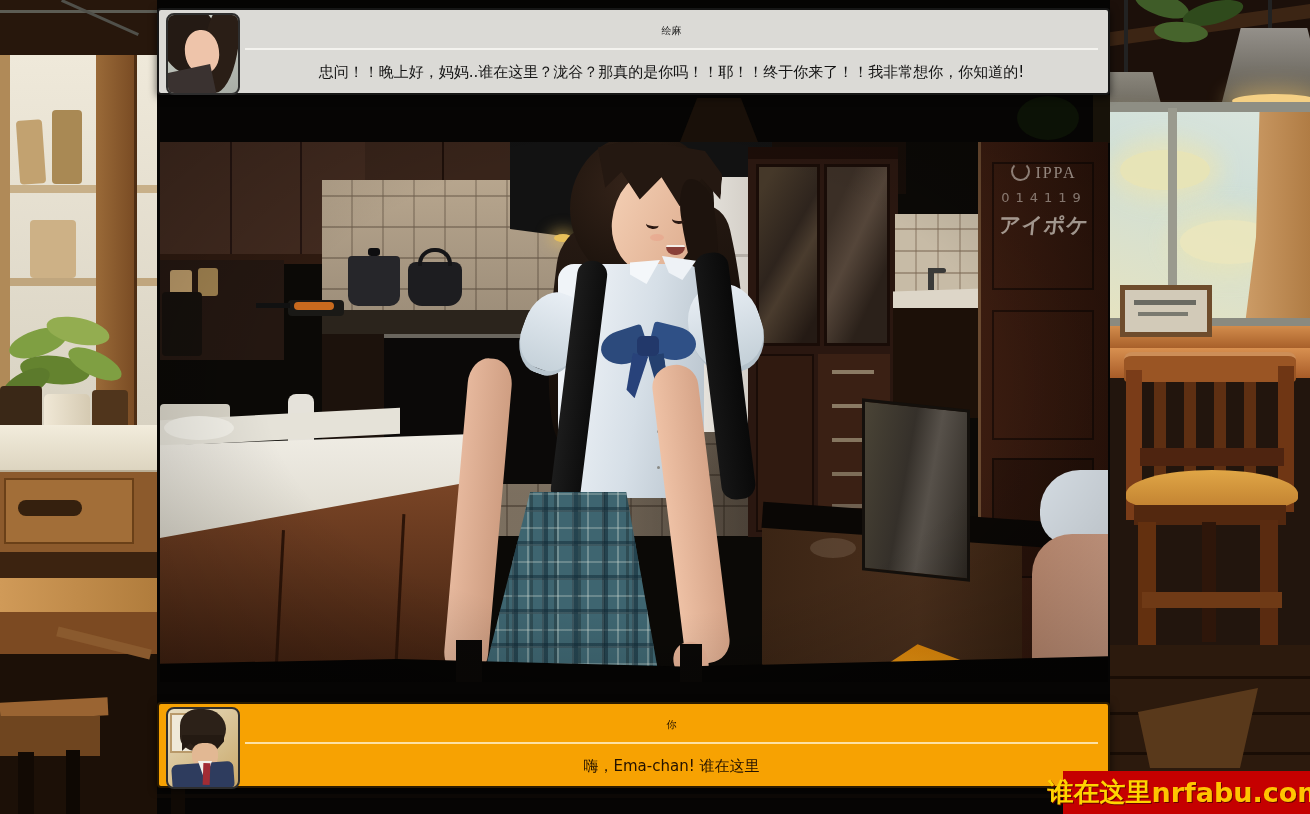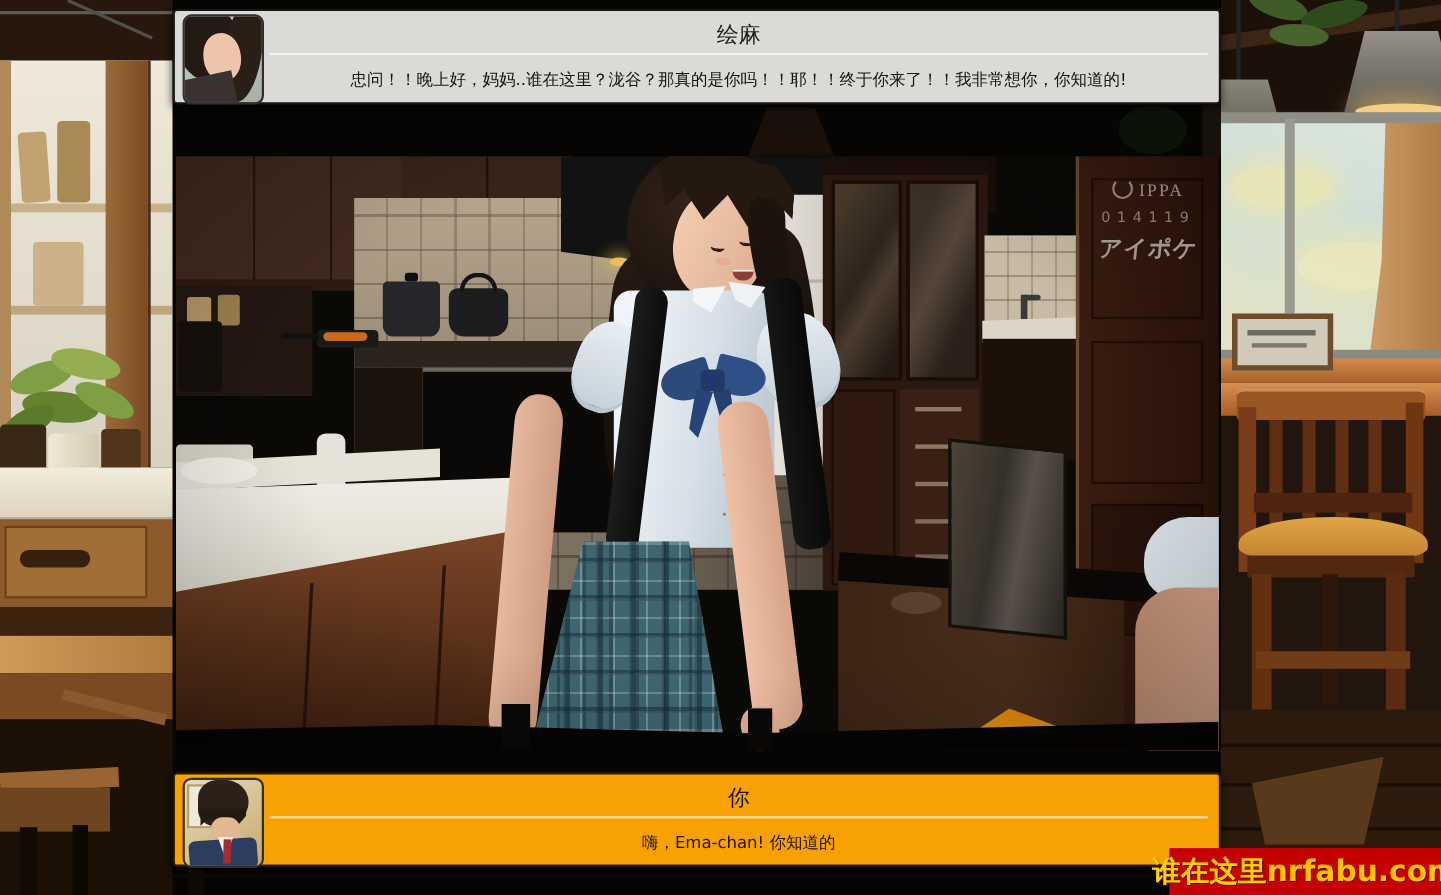--- a/index.html
+++ b/index.html
@@ -7,21 +7,21 @@
          font-family:"DejaVu Sans",sans-serif;}
   .s{position:absolute;}
   
   .panel{position:absolute;left:157px;width:953px;box-sizing:border-box;border:2px solid #161616;
          border-radius:4px;box-shadow:0 2px 8px rgba(0,0,0,.65);z-index:30;}
   .panel-gray{background:#dbdad6;}
   .panel-orange{background:#f7a202;border-color:#2a1a00;}
   .avatar{position:absolute;left:7px;top:3px;width:70px;height:78px;border:2px solid #2e2e2e;
           border-radius:8px;overflow:hidden;}
   .dcontent{position:absolute;left:86px;right:10px;top:0;bottom:0;text-align:center;}
-  .dname{margin-top:12px;font-size:20px;line-height:18px;color:#1f1f1f;}
+  .dname{margin-top:12px;font-size:10px;line-height:18px;color:#1f1f1f;}
   .ddiv{margin-top:8px;height:2px;background:#f4f3ef;}
   .dtext{margin-top:13px;font-size:15px;line-height:19px;color:#141414;}
   .panel-orange .dname,.panel-orange .dtext{color:#231200;}
   .panel-orange .ddiv{background:rgba(255,246,220,.75);}
   
   .video{position:absolute;left:160px;top:142px;width:948px;height:540px;overflow:hidden;
          background:#0b0906;z-index:20;}
   .wm{position:absolute;left:826px;top:20px;width:116px;color:rgba(235,230,222,.55);
       text-align:center;z-index:60;}
   .wm-brand{font-family:"Liberation Serif",serif;font-size:16px;letter-spacing:2px;}
@@ -259,21 +259,21 @@
       <div class="s" style="left:12px;top:0px;width:46px;height:42px;background:#2c2118;border-radius:45% 55% 60% 40%;"></div>
       <div class="s" style="left:14px;top:26px;width:42px;height:16px;background:#241a12;clip-path:polygon(0 0,100% 0,100% 40%,80% 100%,60% 45%,40% 100%,20% 50%,0 100%);"></div>
       <div class="s" style="left:24px;top:34px;width:26px;height:24px;background:#e2b893;border-radius:40%;"></div>
       <div class="s" style="left:4px;top:54px;width:62px;height:28px;background:#2e3c5e;border-radius:6px;transform:rotate(-4deg);"></div>
       <div class="s" style="left:30px;top:52px;width:14px;height:20px;background:#f2f1ea;clip-path:polygon(0 0,100% 0,50% 100%);"></div>
       <div class="s" style="left:35px;top:54px;width:7px;height:22px;background:#a22c34;transform:rotate(2deg);"></div>
     </div>
     <div class="dcontent">
       <div class="dname">你</div>
       <div class="ddiv"></div>
-      <div class="dtext">嗨，Ema-chan! 你知道的</div>
+      <div class="dtext">嗨，Ema-chan! 谁在这里</div>
     </div>
   </div>
 
   <div class="banner">
     <span class="cjk">谁在这里</span>
       <span class="dom">nrfabu.com</span>
   </div>
 
 </div>
 

